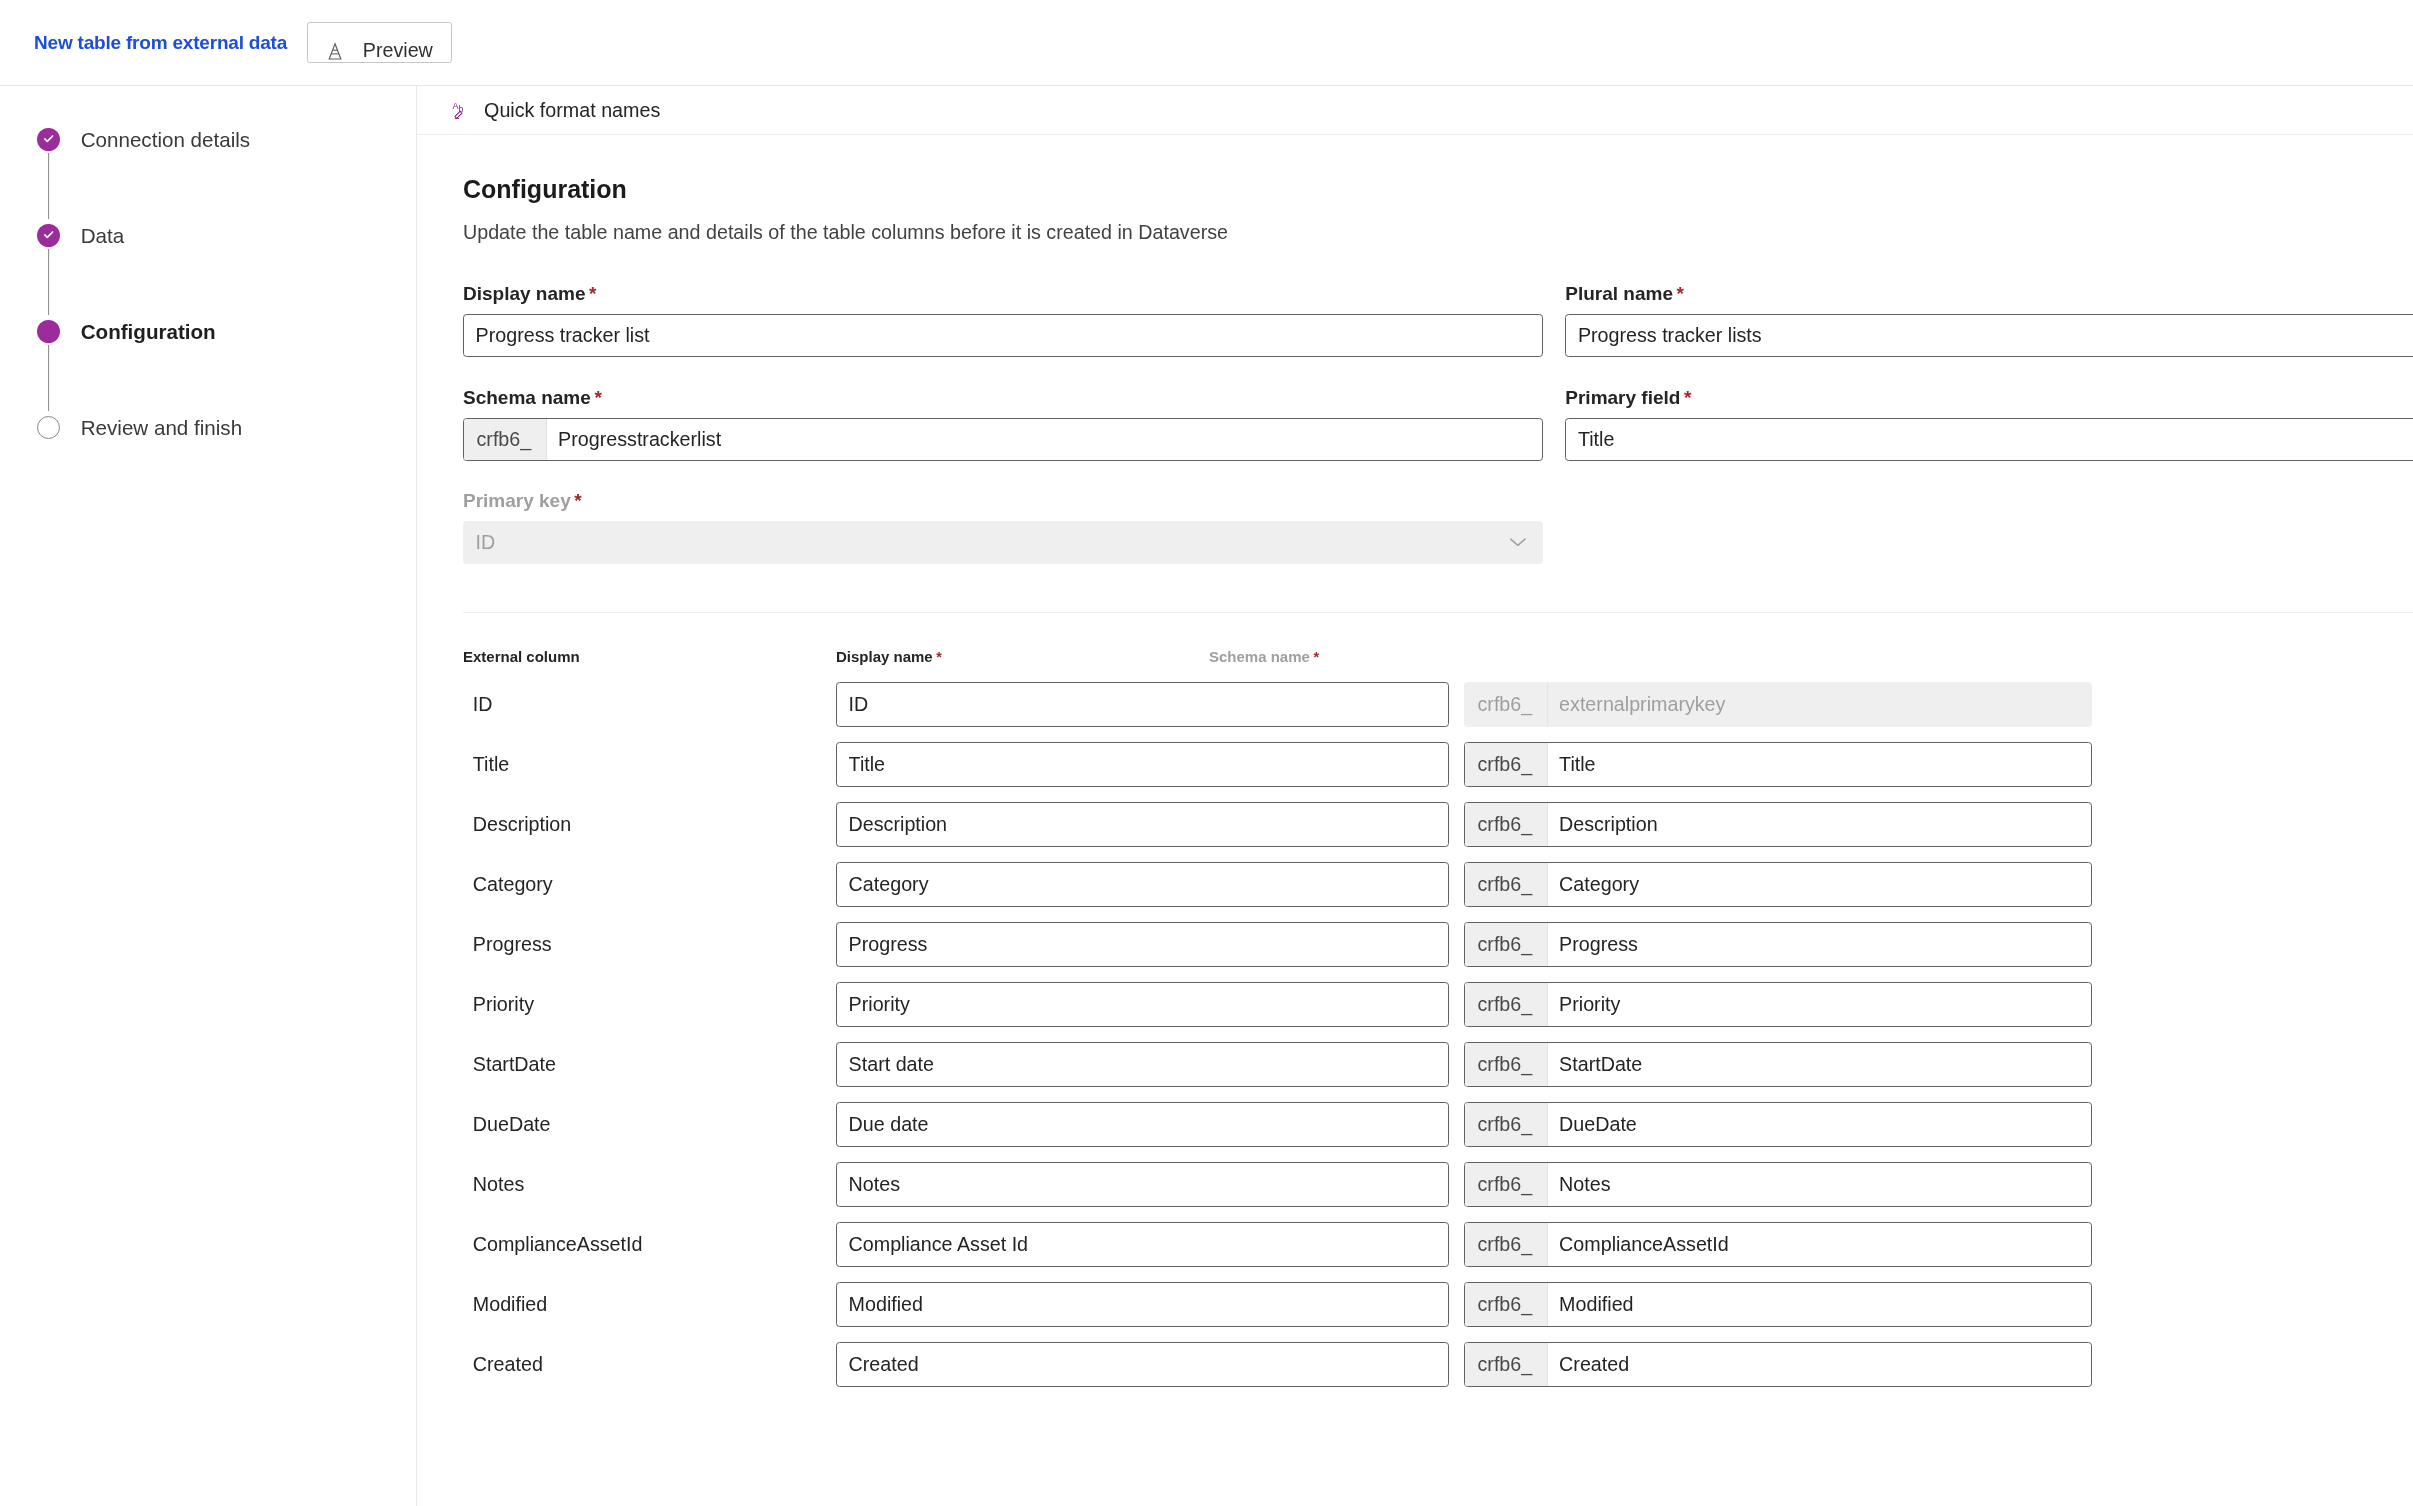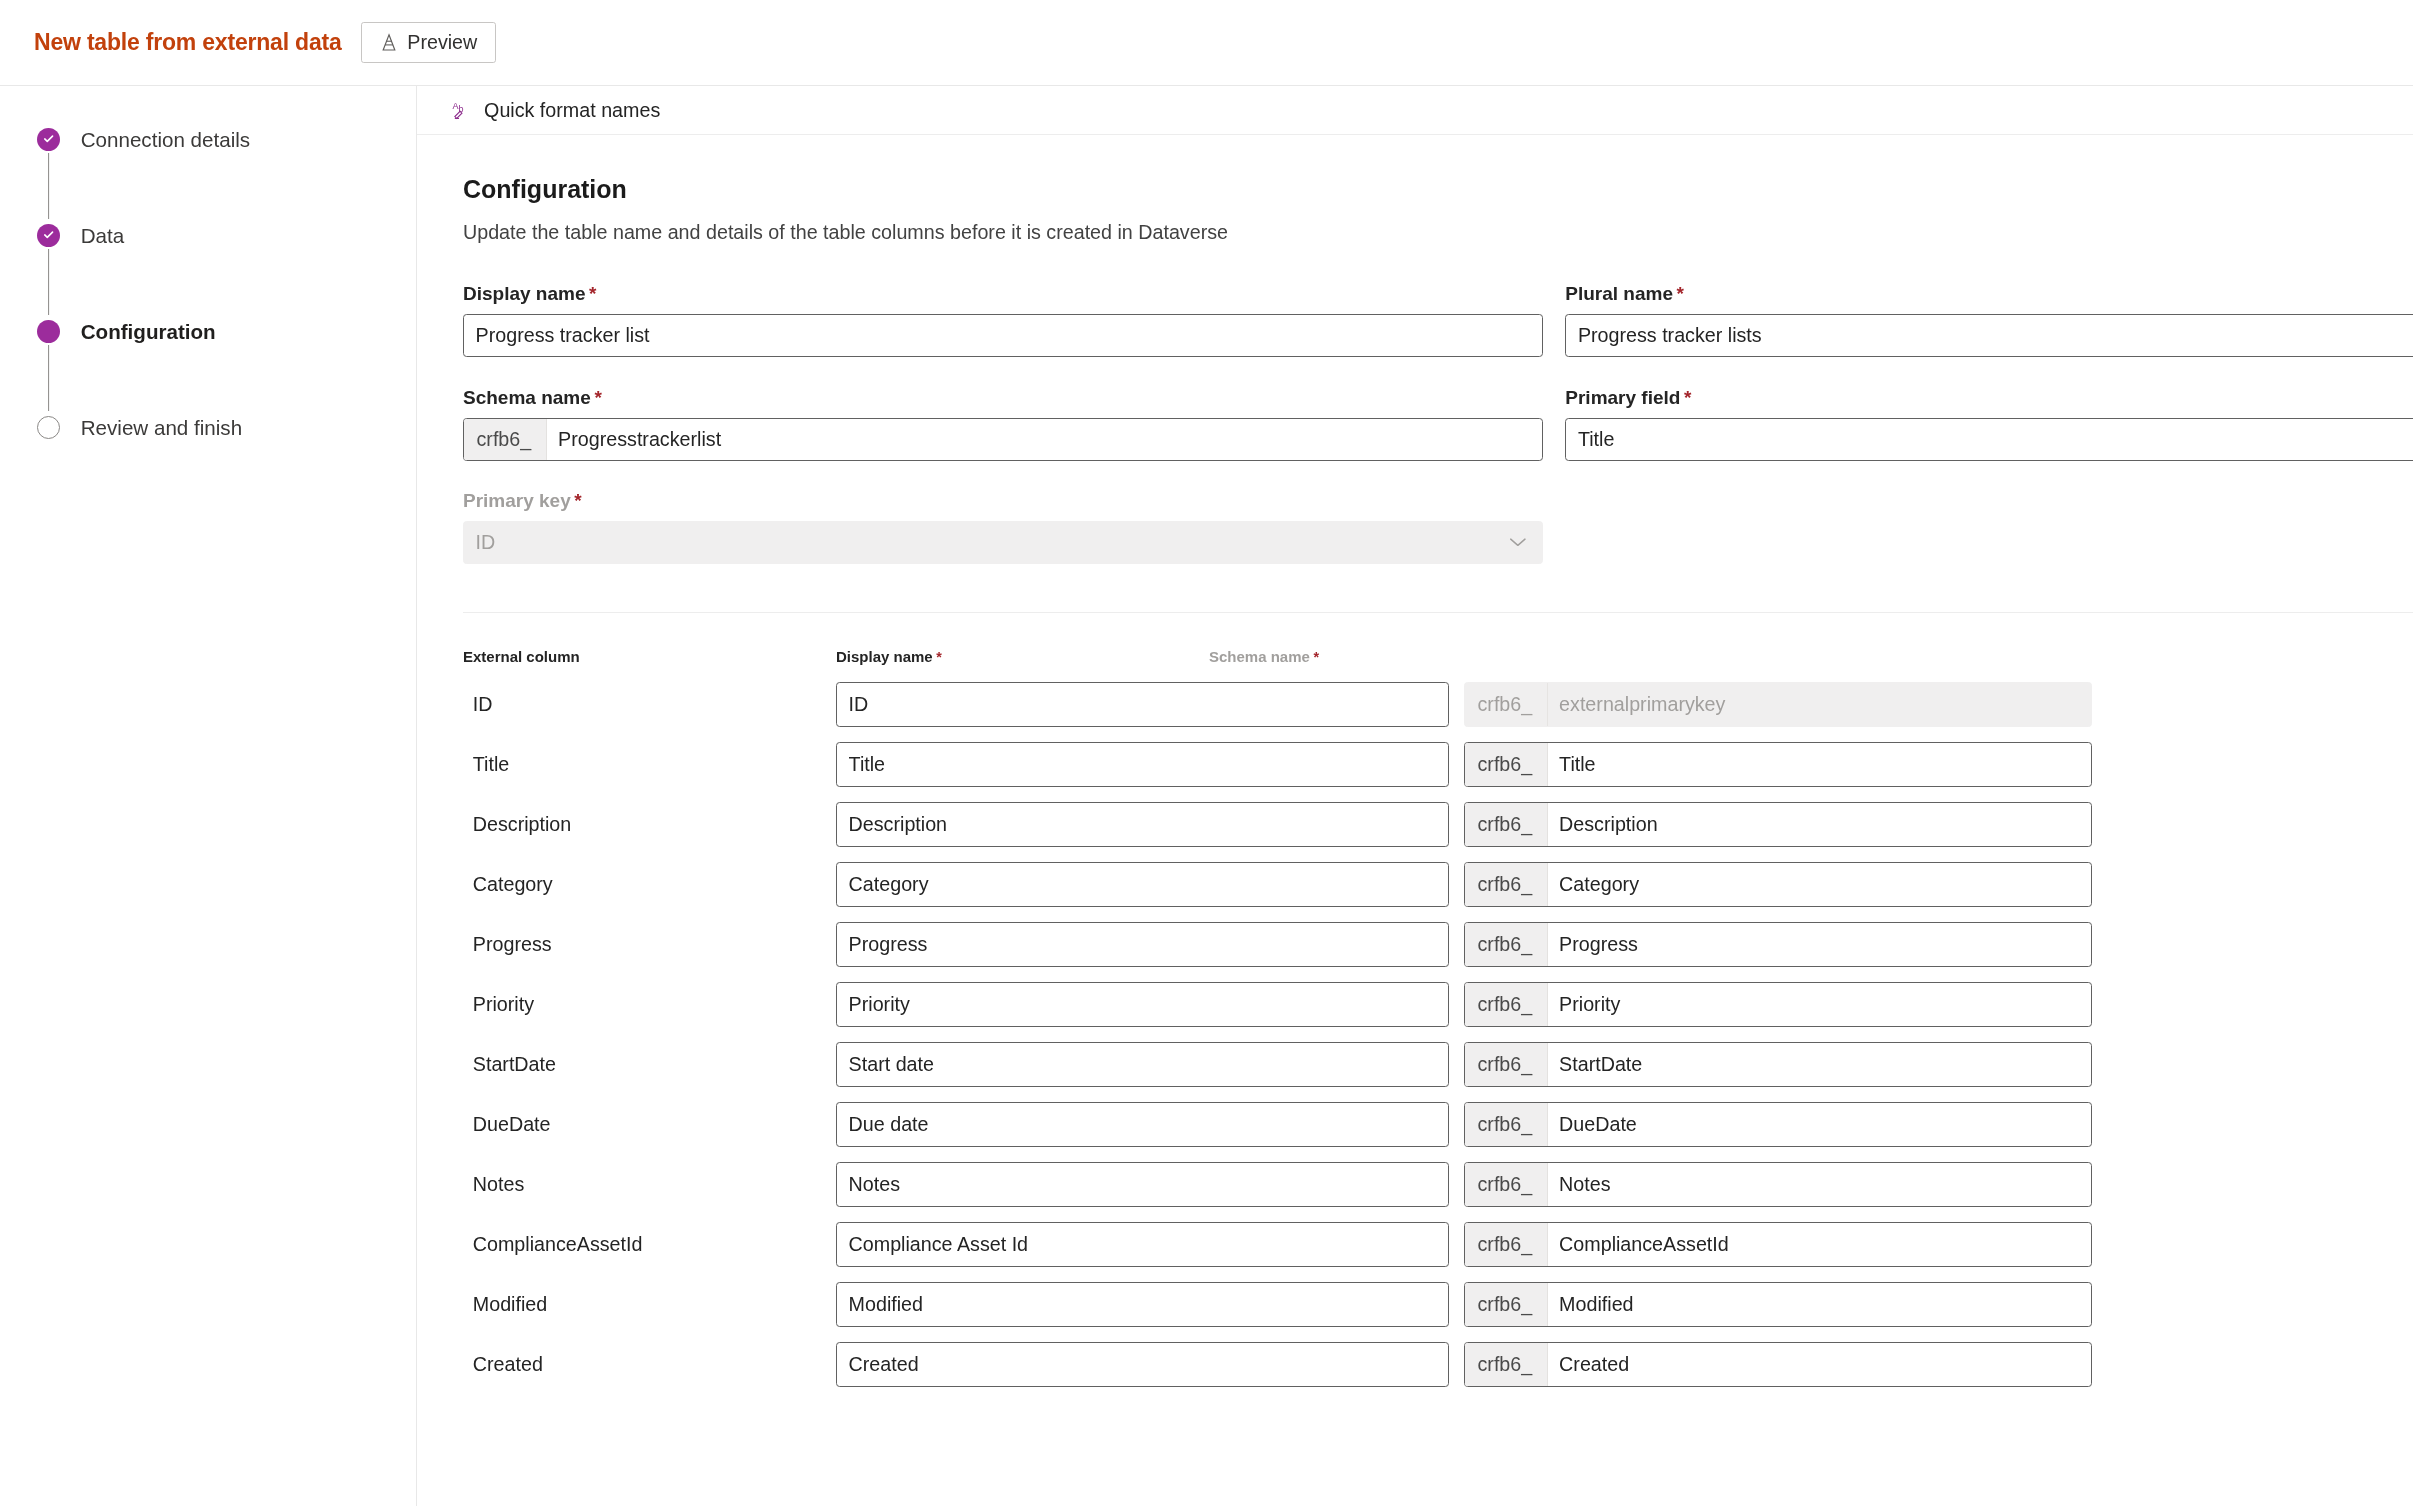--- a/index.html
+++ b/index.html
@@ -16,30 +16,30 @@
   
   .topbar {
     height: 86px;
     display: flex;
     align-items: center;
     padding: 0 0 0 34px;
     border-bottom: 0.9px solid #e8e8e8;
     gap: 19.7px;
   }
   .page-title {
-    font-size: 23px;
+    font-size: 19px;
     font-weight: 600;
-    color: #c2410c;
+    color: #1d4ed8;
     letter-spacing: -0.2px;
     white-space: nowrap;
   }
   .preview-badge {
     display: inline-flex;
-    align-items: center;
-    gap: 9px;
+    align-items: flex-end;
+    gap: 19px;
     height: 41px;
     padding: 0 18px;
     border: 0.9px solid #c8c6c4;
     border-radius: 2.7px;
     background: #ffffff;
     font-size: 19.7px;
     color: #323130;
     cursor: pointer;
   }
   .preview-badge svg { display: block; }

